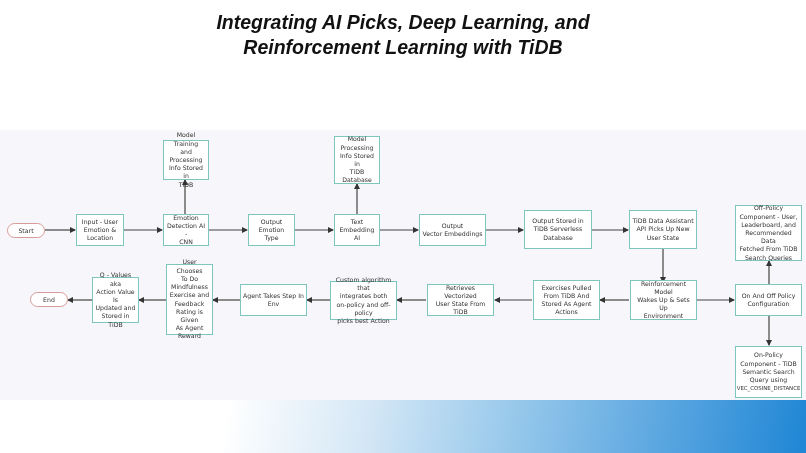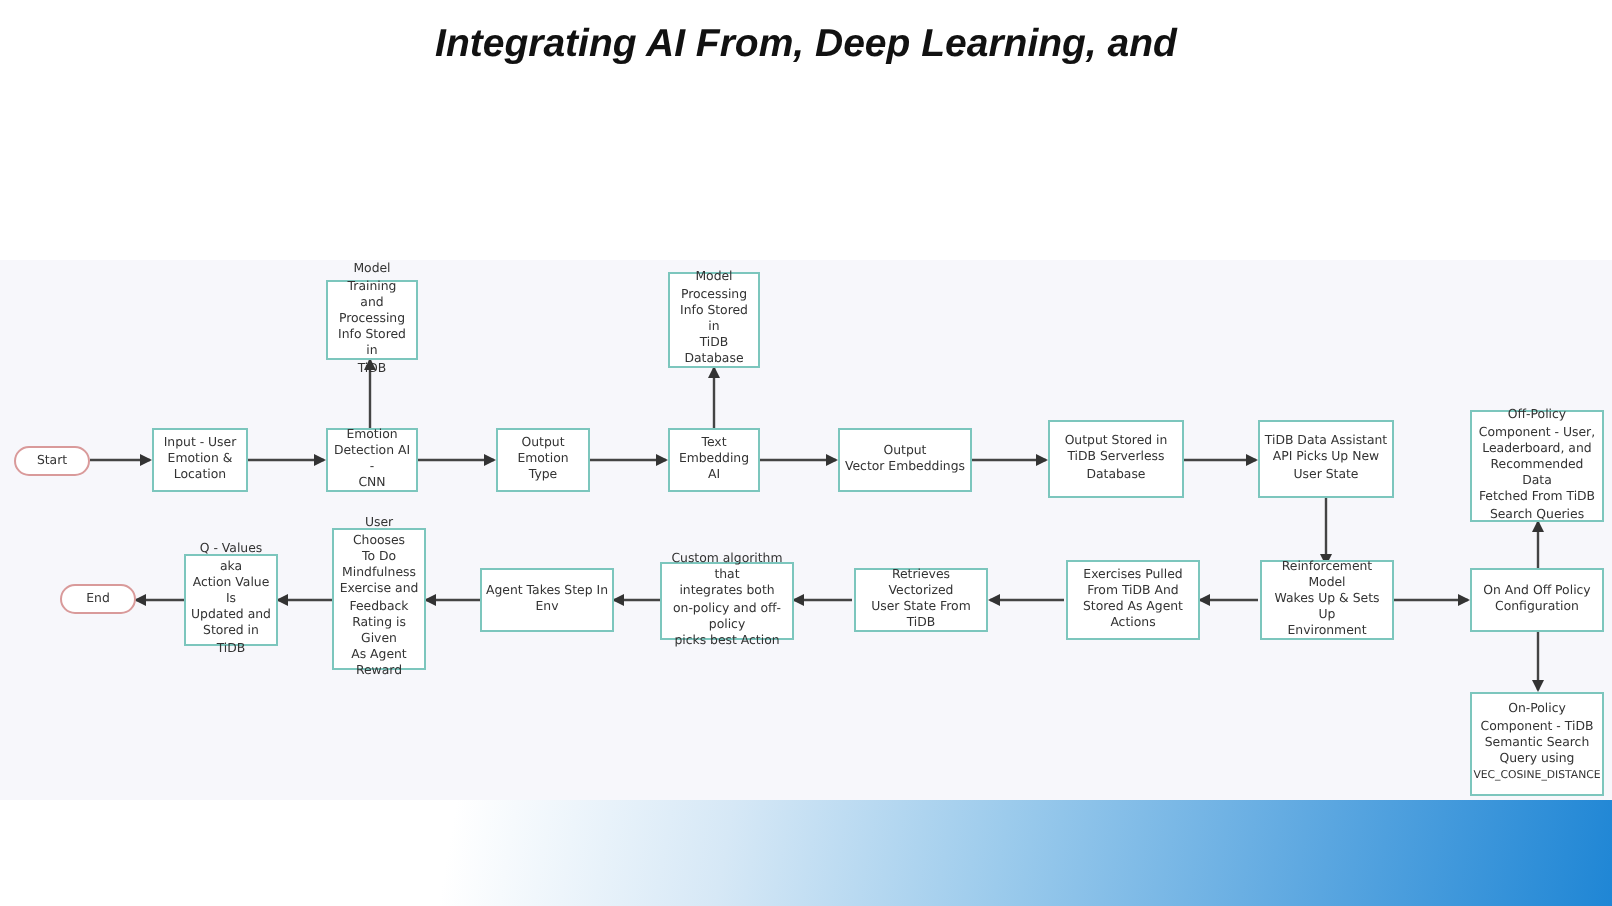--- a/index.html
+++ b/index.html
@@ -10,21 +10,22 @@
     background:linear-gradient(100deg, #ffffff 0%, #ffffff 28%, #d6e8f6 45%, #9ccbec 62%, #5aa6e0 82%, #1f86d5 100%); }
   svg.edges { position:absolute; left:0; top:0; width:806px; height:453px; }
   .node { position:absolute; box-sizing:border-box; border:1.6px solid #7cc6bd; background:#ffffff; display:flex; align-items:center; justify-content:center; text-align:center; font-size:6.2px; line-height:8.2px; color:#333; padding:1px 2px; white-space:pre-line; }
   .term { position:absolute; box-sizing:border-box; border:1.3px solid #d99a9a; background:#ffffff; border-radius:10px; display:flex; align-items:center; justify-content:center; font-size:6.2px; color:#333; }
   .mono { font-size:5.4px; }
 </style>
 </head>
 <body>
 
 <div class="title">
-  <div>Integrating AI From, Deep Learning, and</div>
+  <div>Integrating AI Picks, Deep Learning, and</div>
+  <div>Reinforcement Learning with TiDB</div>
 </div>
 
 <div class="panel"></div>
 <div class="footer-grad"></div>
 
 <svg class="edges" viewBox="0 0 806 453">
   <defs>
     <marker id="ah" markerWidth="6" markerHeight="6" refX="5" refY="3" orient="auto" markerUnits="userSpaceOnUse">
       <path d="M0,0 L6,3 L0,6 z" fill="#333"></path>
     </marker>

